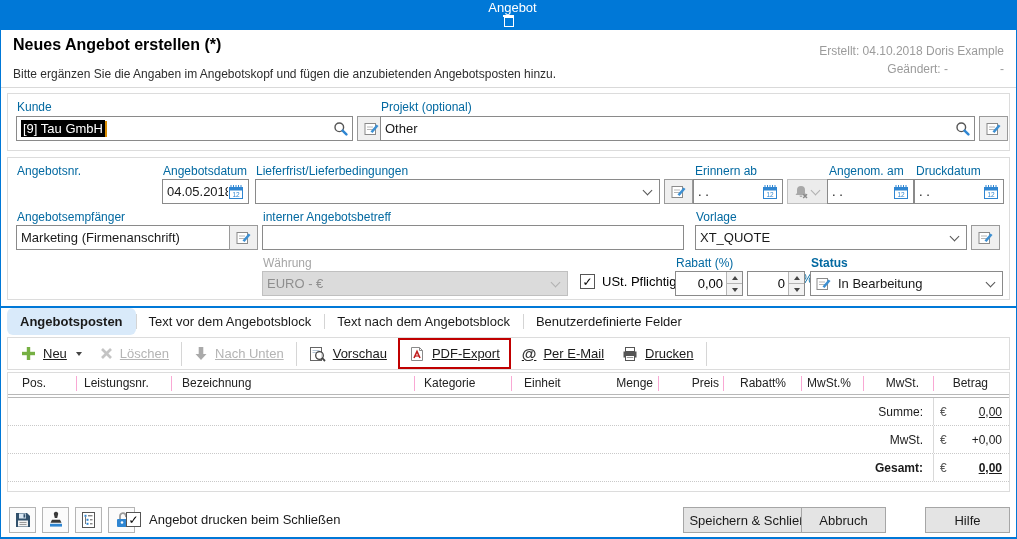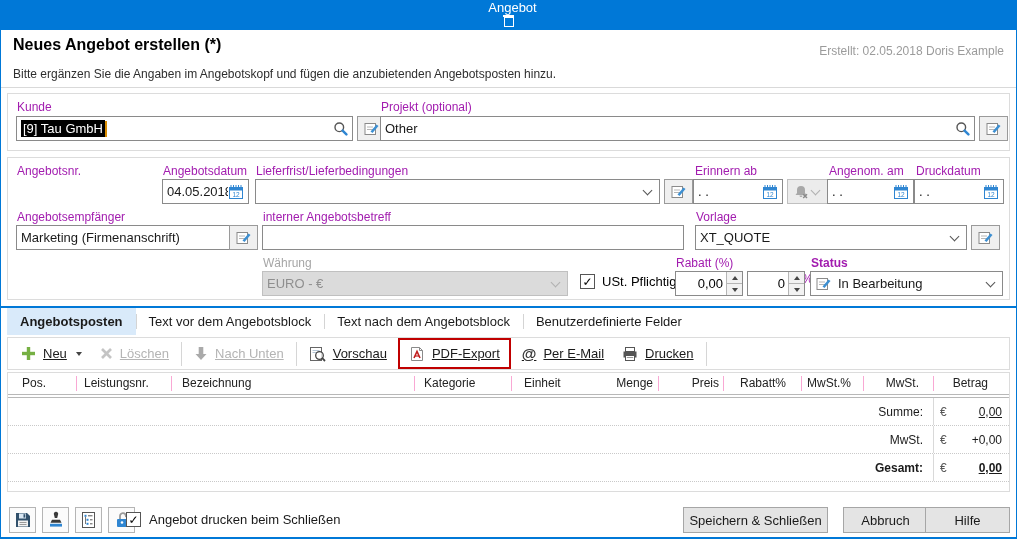--- a/index.html
+++ b/index.html
@@ -15,21 +15,21 @@
   .max-glyph { width:10px; height:10px; border:1.3px solid #fff; }
   .close-glyph { font-size:13px; color:#fff; }
   
   .content { position:absolute; top:30px; left:0; right:0; bottom:0; background:#fff; overflow:hidden; font-size:12px; }
   .page-title { position:absolute; left:12px; top:6px; font-size:16px; font-weight:bold; color:#000; }
   .meta { position:absolute; right:12px; top:12px; text-align:right; color:#9b9b9b; font-size:12px; line-height:18px; }
   .meta-row2 { display:flex; justify-content:flex-end; gap:52px; }
   .subtitle { position:absolute; left:12px; top:37px; font-size:12px; color:#2e2e2e; }
   .hr { position:absolute; left:0; right:0; top:57px; border-top:1px solid #d9d9d9; }
   .grp { position:absolute; border:1px solid #dcdcdc; background:#fff; }
-  .lbl { position:absolute; font-size:12px; color:#a21caf; white-space:nowrap; }
+  .lbl { position:absolute; font-size:12px; color:#0369a1; white-space:nowrap; }
   .lbl.dis { color:#a6a6a6; }
   .lbl.b { font-weight:bold; }
   .fld { position:absolute; height:25px; border:1px solid #8a8a8a; background:#fff;
          display:flex; align-items:center; font-size:13px; color:#1a1a1a; padding:0 4px; }
   .fld .v { flex:1; white-space:nowrap; overflow:hidden; }
   .fld.dis { background:#dbdbdb; border-color:#c0c0c0; color:#8f8f8f; }
   .chev { width:7px; height:7px; border-right:1.5px solid #555; border-bottom:1.5px solid #555;
           transform:rotate(45deg); margin:0 4px 3px 4px; flex:0 0 auto; }
   .chev.dis { border-color:#b0b0b0; }
   .ebtn { position:absolute; width:29px; height:25px; border:1px solid #9a9a9a; background:#f0f0f0;
@@ -43,21 +43,21 @@
   .spin .arr div + div { border-top:1px solid #b5b5b5; }
   .tri-up { width:0; height:0; border-left:3.5px solid transparent; border-right:3.5px solid transparent; border-bottom:4.5px solid #444; }
   .tri-dn { width:0; height:0; border-left:3.5px solid transparent; border-right:3.5px solid transparent; border-top:4.5px solid #444; }
   .cb { width:15px; height:15px; border:1px solid #555; background:#fff; display:flex;
         align-items:center; justify-content:center; font-size:12px; color:#000; line-height:1; }
   
   .tabline { position:absolute; left:0; right:0; top:276px; height:2px; background:#0078d7; }
   .tabs { position:absolute; left:0; top:278px; height:27px; display:flex; align-items:stretch;
           font-size:13px; padding-left:6px; color:#1a1a1a; }
   .tab { display:flex; align-items:center; padding:0 13px; position:relative; white-space:nowrap; }
-  .tab.active { font-weight:bold; background:#d9eafa; }
+  .tab.active { font-weight:bold; background:#d9eafa;border-radius:6px; }
   .tab + .tab::before { content:""; position:absolute; left:0; top:6px; bottom:6px; width:1px; background:#d4d4d4; }
   
   .tbar { position:absolute; left:6px; top:307px; width:1003px; height:33px; border:1px solid #dcdcdc;
           display:flex; align-items:center; font-size:13px; padding:0 4px; background:#fff; }
   .titem { display:flex; align-items:center; gap:7px; padding:0 9px; height:28px; color:#1a1a1a; white-space:nowrap;text-decoration:underline; }
   .titem.disabled { color:#b4b4b4; }
   .tsep { width:1px; height:24px; background:#d6d6d6; margin:0 3px; flex:0 0 auto; }
   .red-box { border:2px solid #c00000; height:31px; display:flex; align-items:center; margin:0 2px; }
   .neu-caret { width:0; height:0; border-left:3.5px solid transparent; border-right:3.5px solid transparent;
                border-top:4.5px solid #444; margin-left:2px; }
@@ -105,21 +105,25 @@
     <div class="tb-btn">
         <span class="close-glyph">✕</span>
       </div>
   </div>
 
   <div class="content">
 
     <div class="page-title">Neues Angebot erstellen (*)</div>
     <div class="meta">
       <div><span>Erstellt:</span>
-           <span>02.05.2018 Doris Example</span></div>
+           <span>04.10.2018 Doris Example</span></div>
+      <div class="meta-row2">
+        <span>Geändert: -</span>
+        <span>-</span>
+      </div>
     </div>
     <div class="subtitle">Bitte ergänzen Sie die Angaben im Angebotskopf und fügen die anzubietenden Angebotsposten hinzu.</div>
     <div class="hr"></div>
 
     <div class="grp" id="grp1" style="left:6px;top:63px;width:1003px;height:58px;">
       <div class="lbl" style="left:9px;top:6px;">Kunde</div>
       <div class="fld" style="left:8px;top:22px;width:337px;">
         <span class="sel-text">[9] Tau GmbH</span>
         <span class="caret-bar"></span>
         <svg width="15" height="15" viewBox="0 0 15 15">
@@ -445,17 +449,17 @@
         </svg>
       </div>
     </div>
     <div class="fchk">
       <div class="cb">
         <span>✓</span>
       </div>
       <span>Angebot drucken beim Schließen</span>
     </div>
     <div class="btn" style="left:682px;width:145px;">Speichern &amp; Schließen</div>
-    <div class="btn" style="left:842px;width:85px;">Abbruch</div>
+    <div class="btn" style="left:800px;width:85px;">Abbruch</div>
     <div class="btn" style="left:924px;width:85px;">Hilfe</div>
 
   </div>
 </div>
 
 </body></html>

